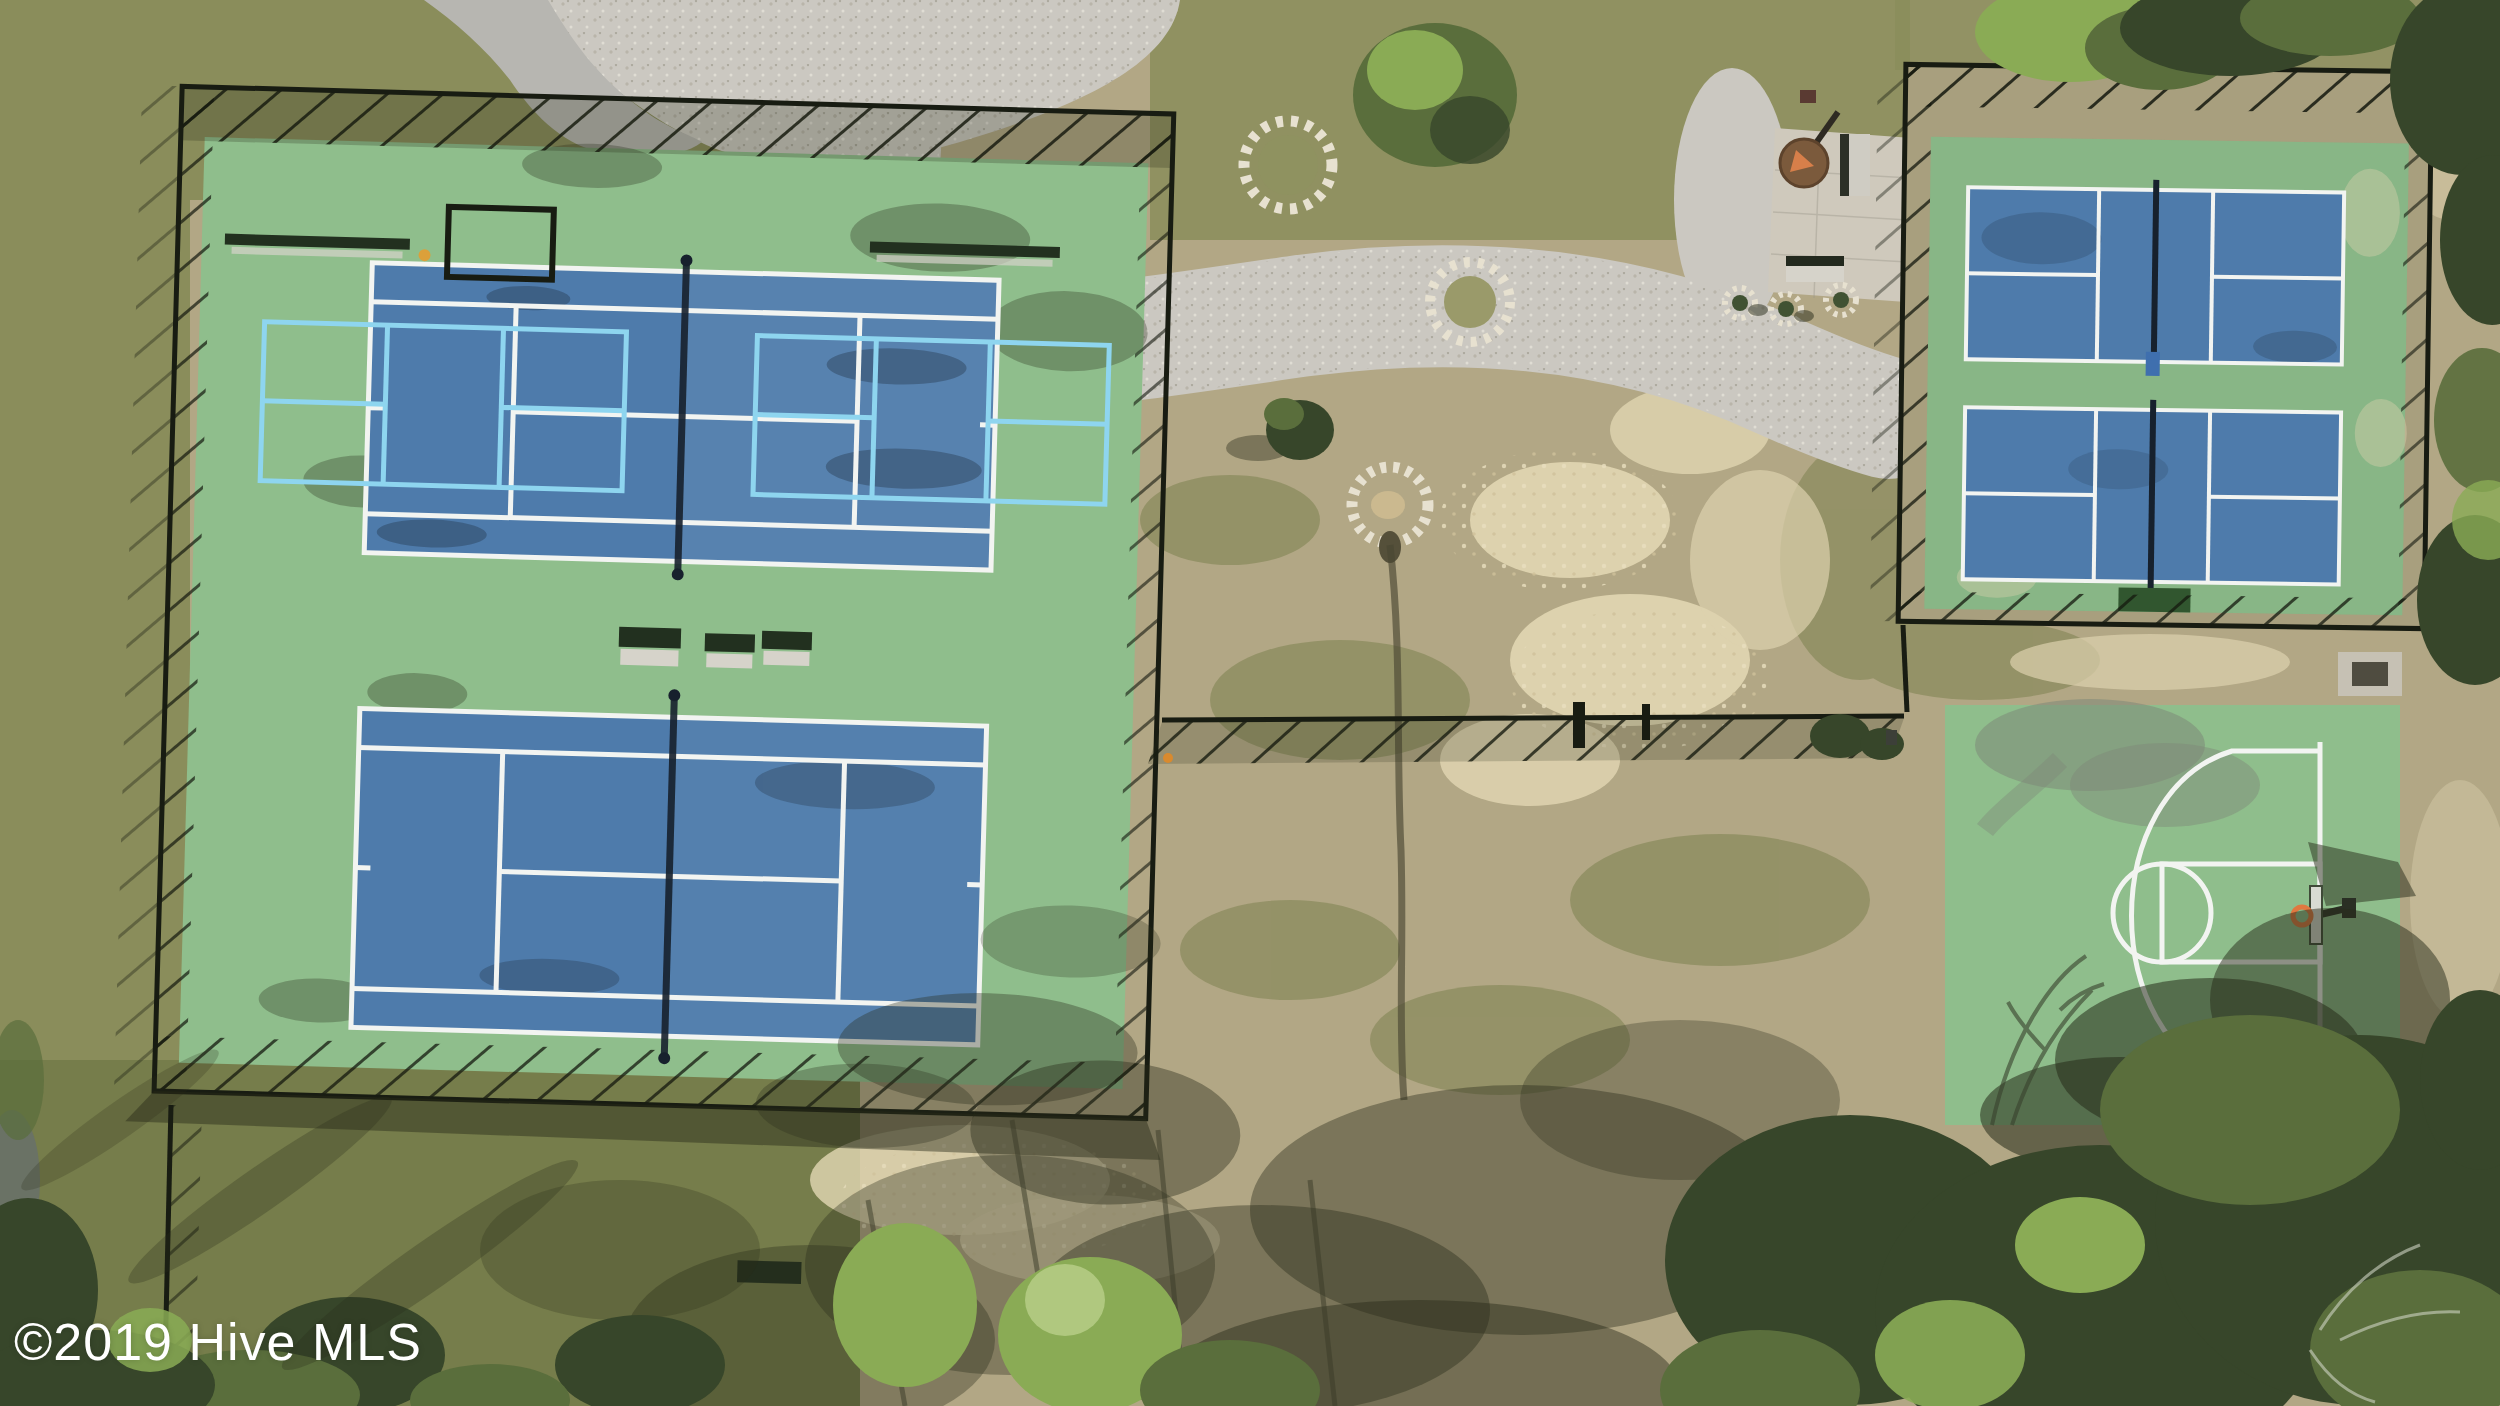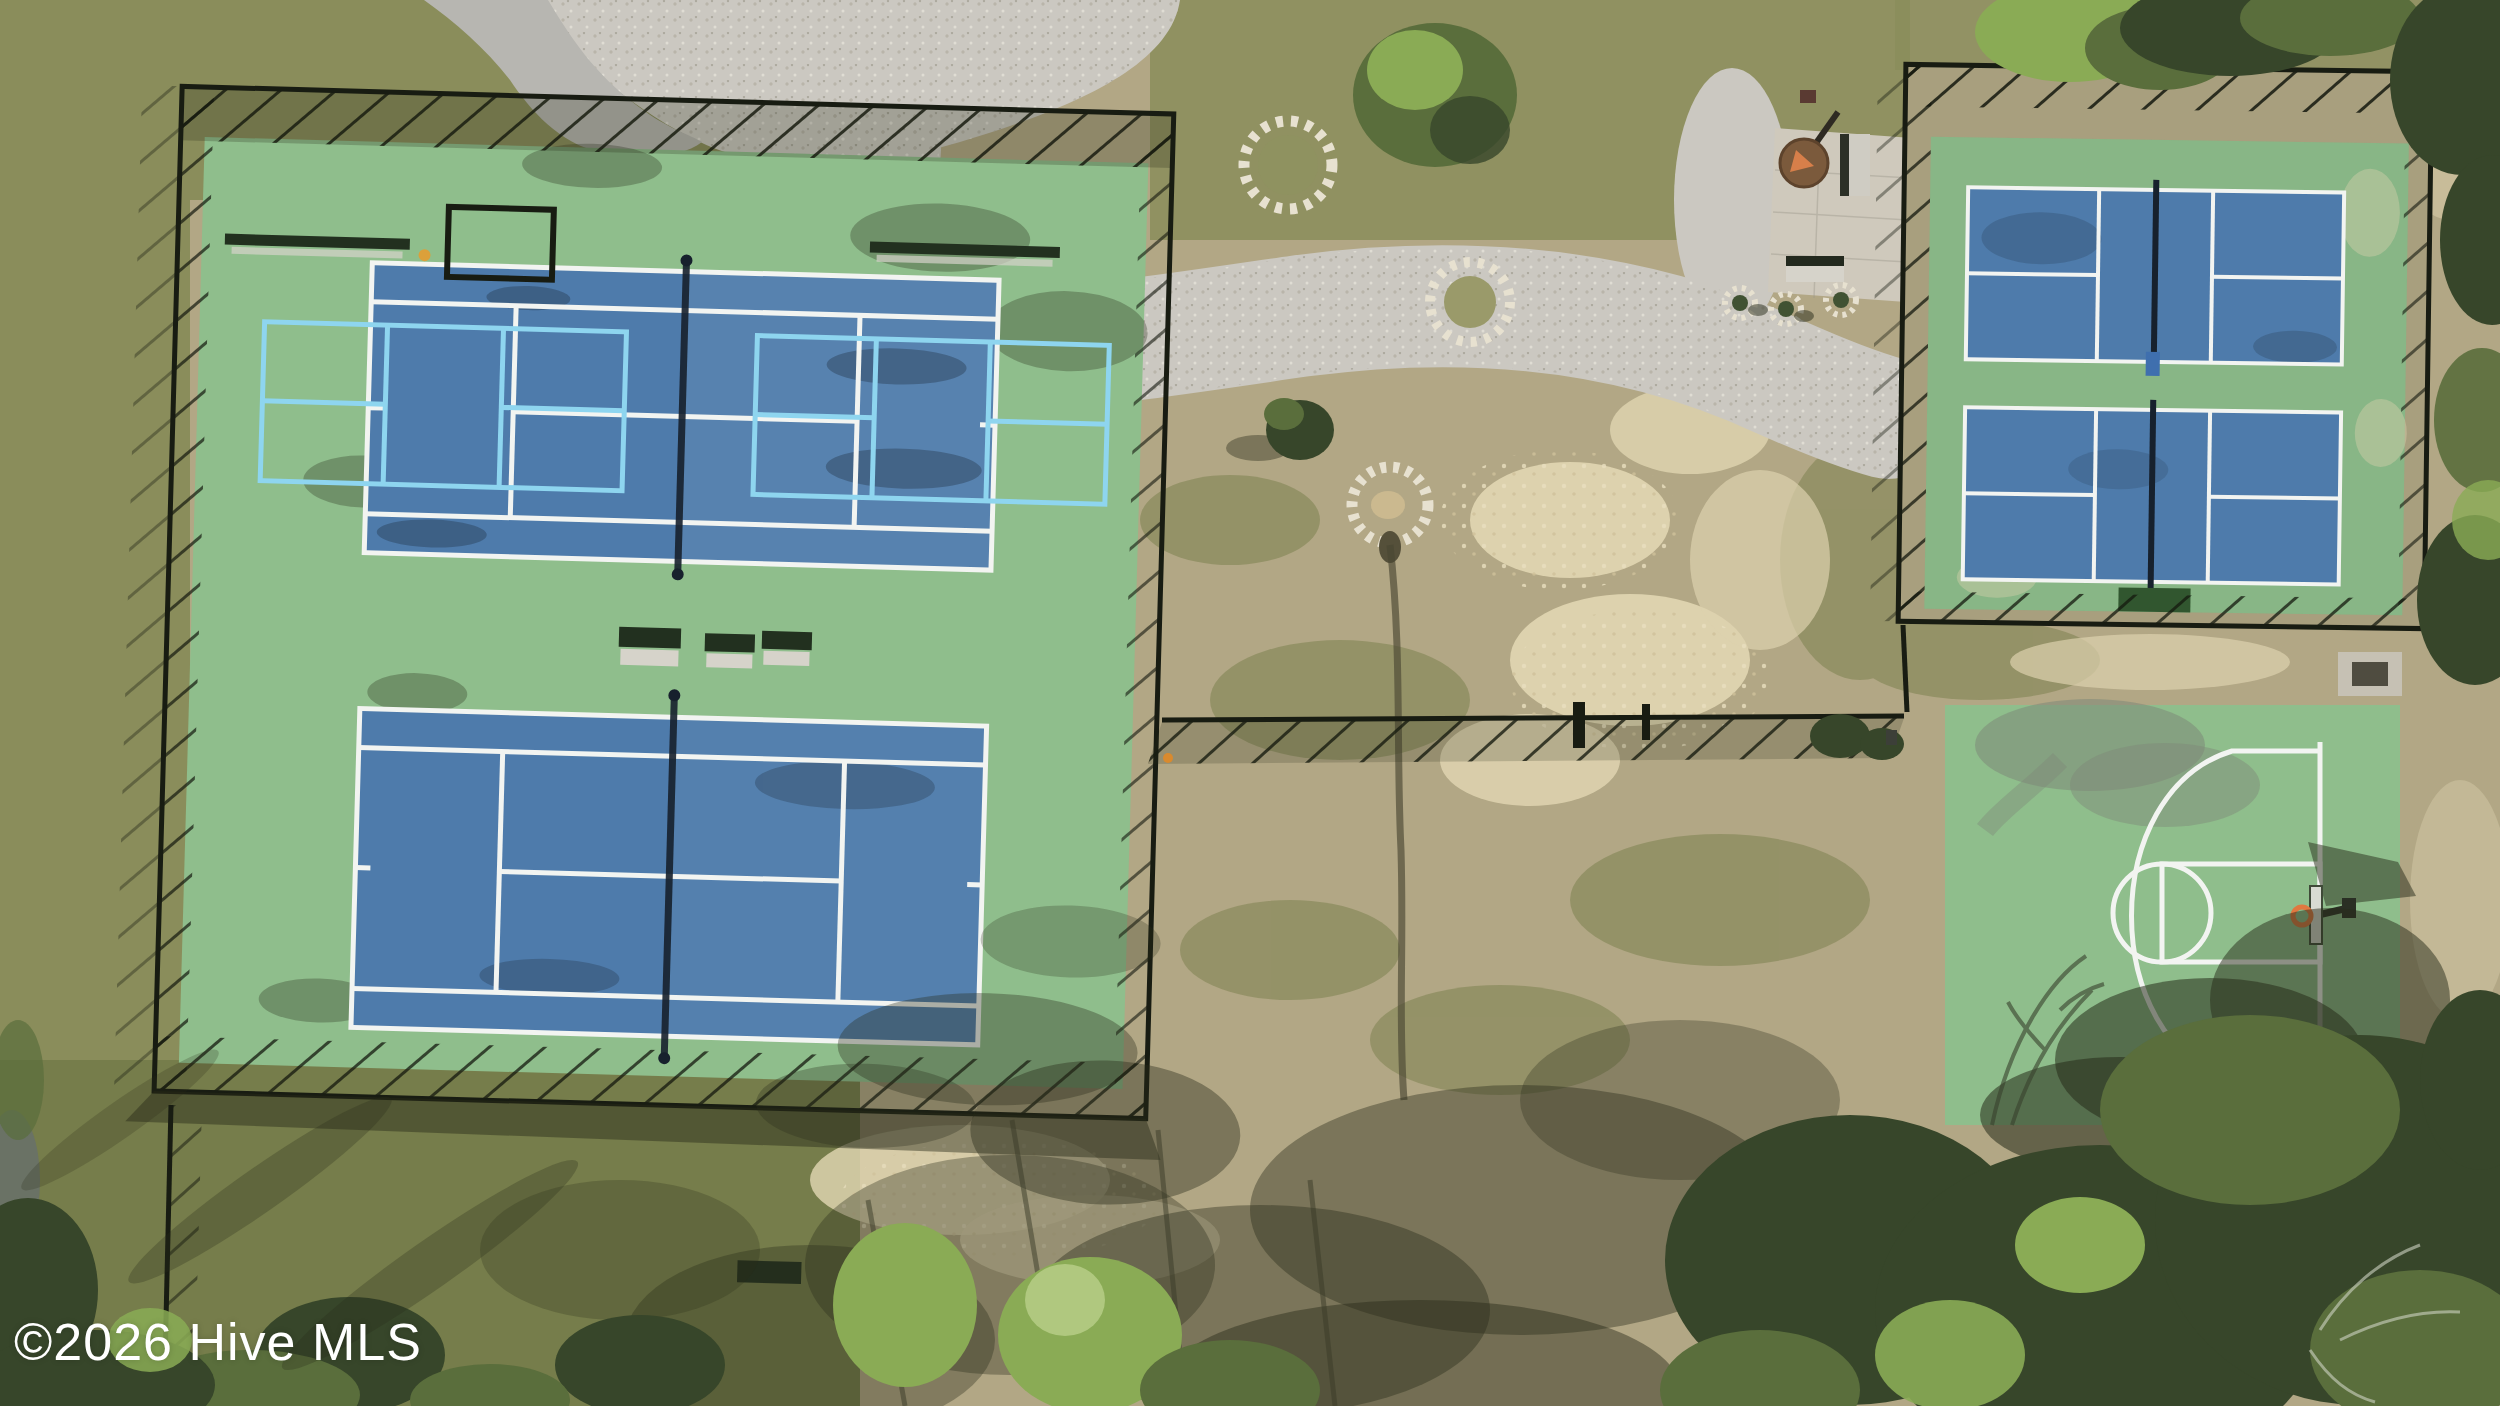--- a/index.html
+++ b/index.html
@@ -431,14 +431,14 @@
     <ellipse cx="150" cy="1340" rx="42" ry="32" class="f-treeb" opacity=".85"></ellipse>
     <ellipse cx="18" cy="1080" rx="26" ry="60" class="f-treeg" opacity=".7"></ellipse>
     <g class="f-shadow">
       <ellipse cx="260" cy="1190" rx="160" ry="22" opacity=".28" transform="rotate(-35 260 1190)"></ellipse>
       <ellipse cx="430" cy="1265" rx="180" ry="24" opacity=".28" transform="rotate(-35 430 1265)"></ellipse>
       <ellipse cx="120" cy="1120" rx="120" ry="18" opacity=".22" transform="rotate(-35 120 1120)"></ellipse>
     </g>
   </g>
 </svg>
 
-<div class="watermark">©2026 Hive MLS</div>
+<div class="watermark">©2019 Hive MLS</div>
 </div>
 
 </body></html>

